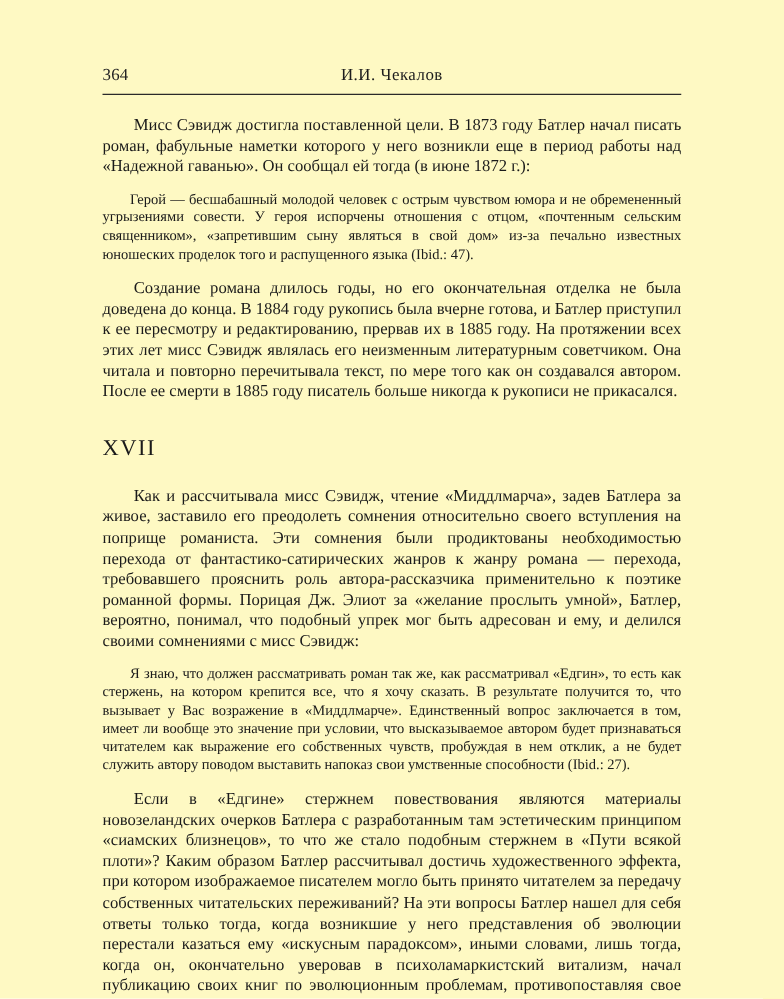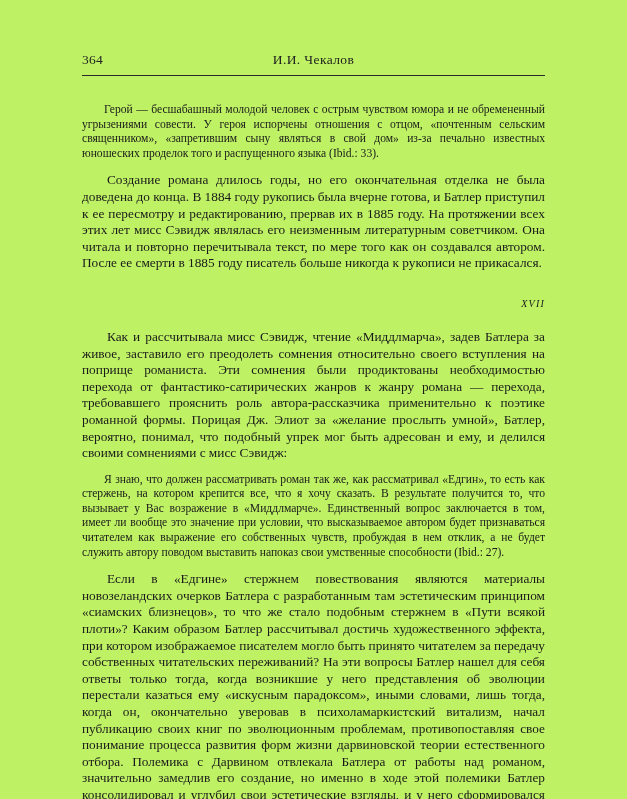--- a/index.html
+++ b/index.html
@@ -10,21 +10,21 @@
   }
   body {
     font-family: "Liberation Serif", "DejaVu Serif", serif;
     color: #1a1a1a;
   }
   .page {
     position: relative;
     width: 627px;
     height: 799px;
     margin: 0 auto;
-    background: #bef264;
+    background: #fef9c3;
     overflow: hidden;
     box-sizing: border-box;
   }
   .content {
     position: absolute;
     left: 82px;
     top: 52px;
     width: 463px;
   }
   
@@ -71,46 +71,46 @@
   .gap {
     height: 11px;
   }
   .quote {
     font-size: 11.6px;
     line-height: 14.6px;
     text-indent: 22px;
     text-align: justify;
   }
   .section-head {
-    text-align: right;
-    font-size: 10px;
+    text-align: left;
+    font-size: 18px;
     letter-spacing: 1.2px;
     margin: 0;
     padding: 0;
-    font-style: italic;
   }
   .head-space-top { height: 26px; }
   .head-space-bottom { height: 20px; }
 </style>
 </head>
 <body>
 
 <div class="page">
   <div class="content">
 
     <div class="runhead">
       <span class="folio">364</span>
       <span class="runhead-title">И.И. Чекалов</span>
     </div>
     <div class="rule"></div>
 
+    <p class="body-par">Мисс Сэвидж достигла поставленной цели. В 1873 году Батлер начал писать роман, фабульные наметки которого у него возникли еще в период работы над «Надежной гаванью». Он сообщал ей тогда (в июне 1872 г.):</p>
 
     <div class="gap"></div>
 
-    <p class="quote">Герой — бесшабашный молодой человек с острым чувством юмора и не обремененный угрызениями совести. У героя испорчены отношения с отцом, «почтенным сельским священником», «запретившим сыну являться в свой дом» из-за печально известных юношеских проделок того и распущенного языка (Ibid.: 33).</p>
+    <p class="quote">Герой — бесшабашный молодой человек с острым чувством юмора и не обремененный угрызениями совести. У героя испорчены отношения с отцом, «почтенным сельским священником», «запретившим сыну являться в свой дом» из-за печально известных юношеских проделок того и распущенного языка (Ibid.: 47).</p>
 
     <div class="gap"></div>
 
     <p class="body-par">Создание романа длилось годы, но его окончательная отделка не была доведена до конца. В 1884 году рукопись была вчерне готова, и Батлер приступил к ее пересмотру и редактированию, прервав их в 1885 году. На протяжении всех этих лет мисс Сэвидж являлась его неизменным литературным советчиком. Она читала и повторно перечитывала текст, по мере того как он создавался автором. После ее смерти в 1885 году писатель больше никогда к рукописи не прикасался.</p>
 
     <div class="head-space-top"></div>
 
     <p class="section-head">XVII</p>
 
     <div class="head-space-bottom"></div>

